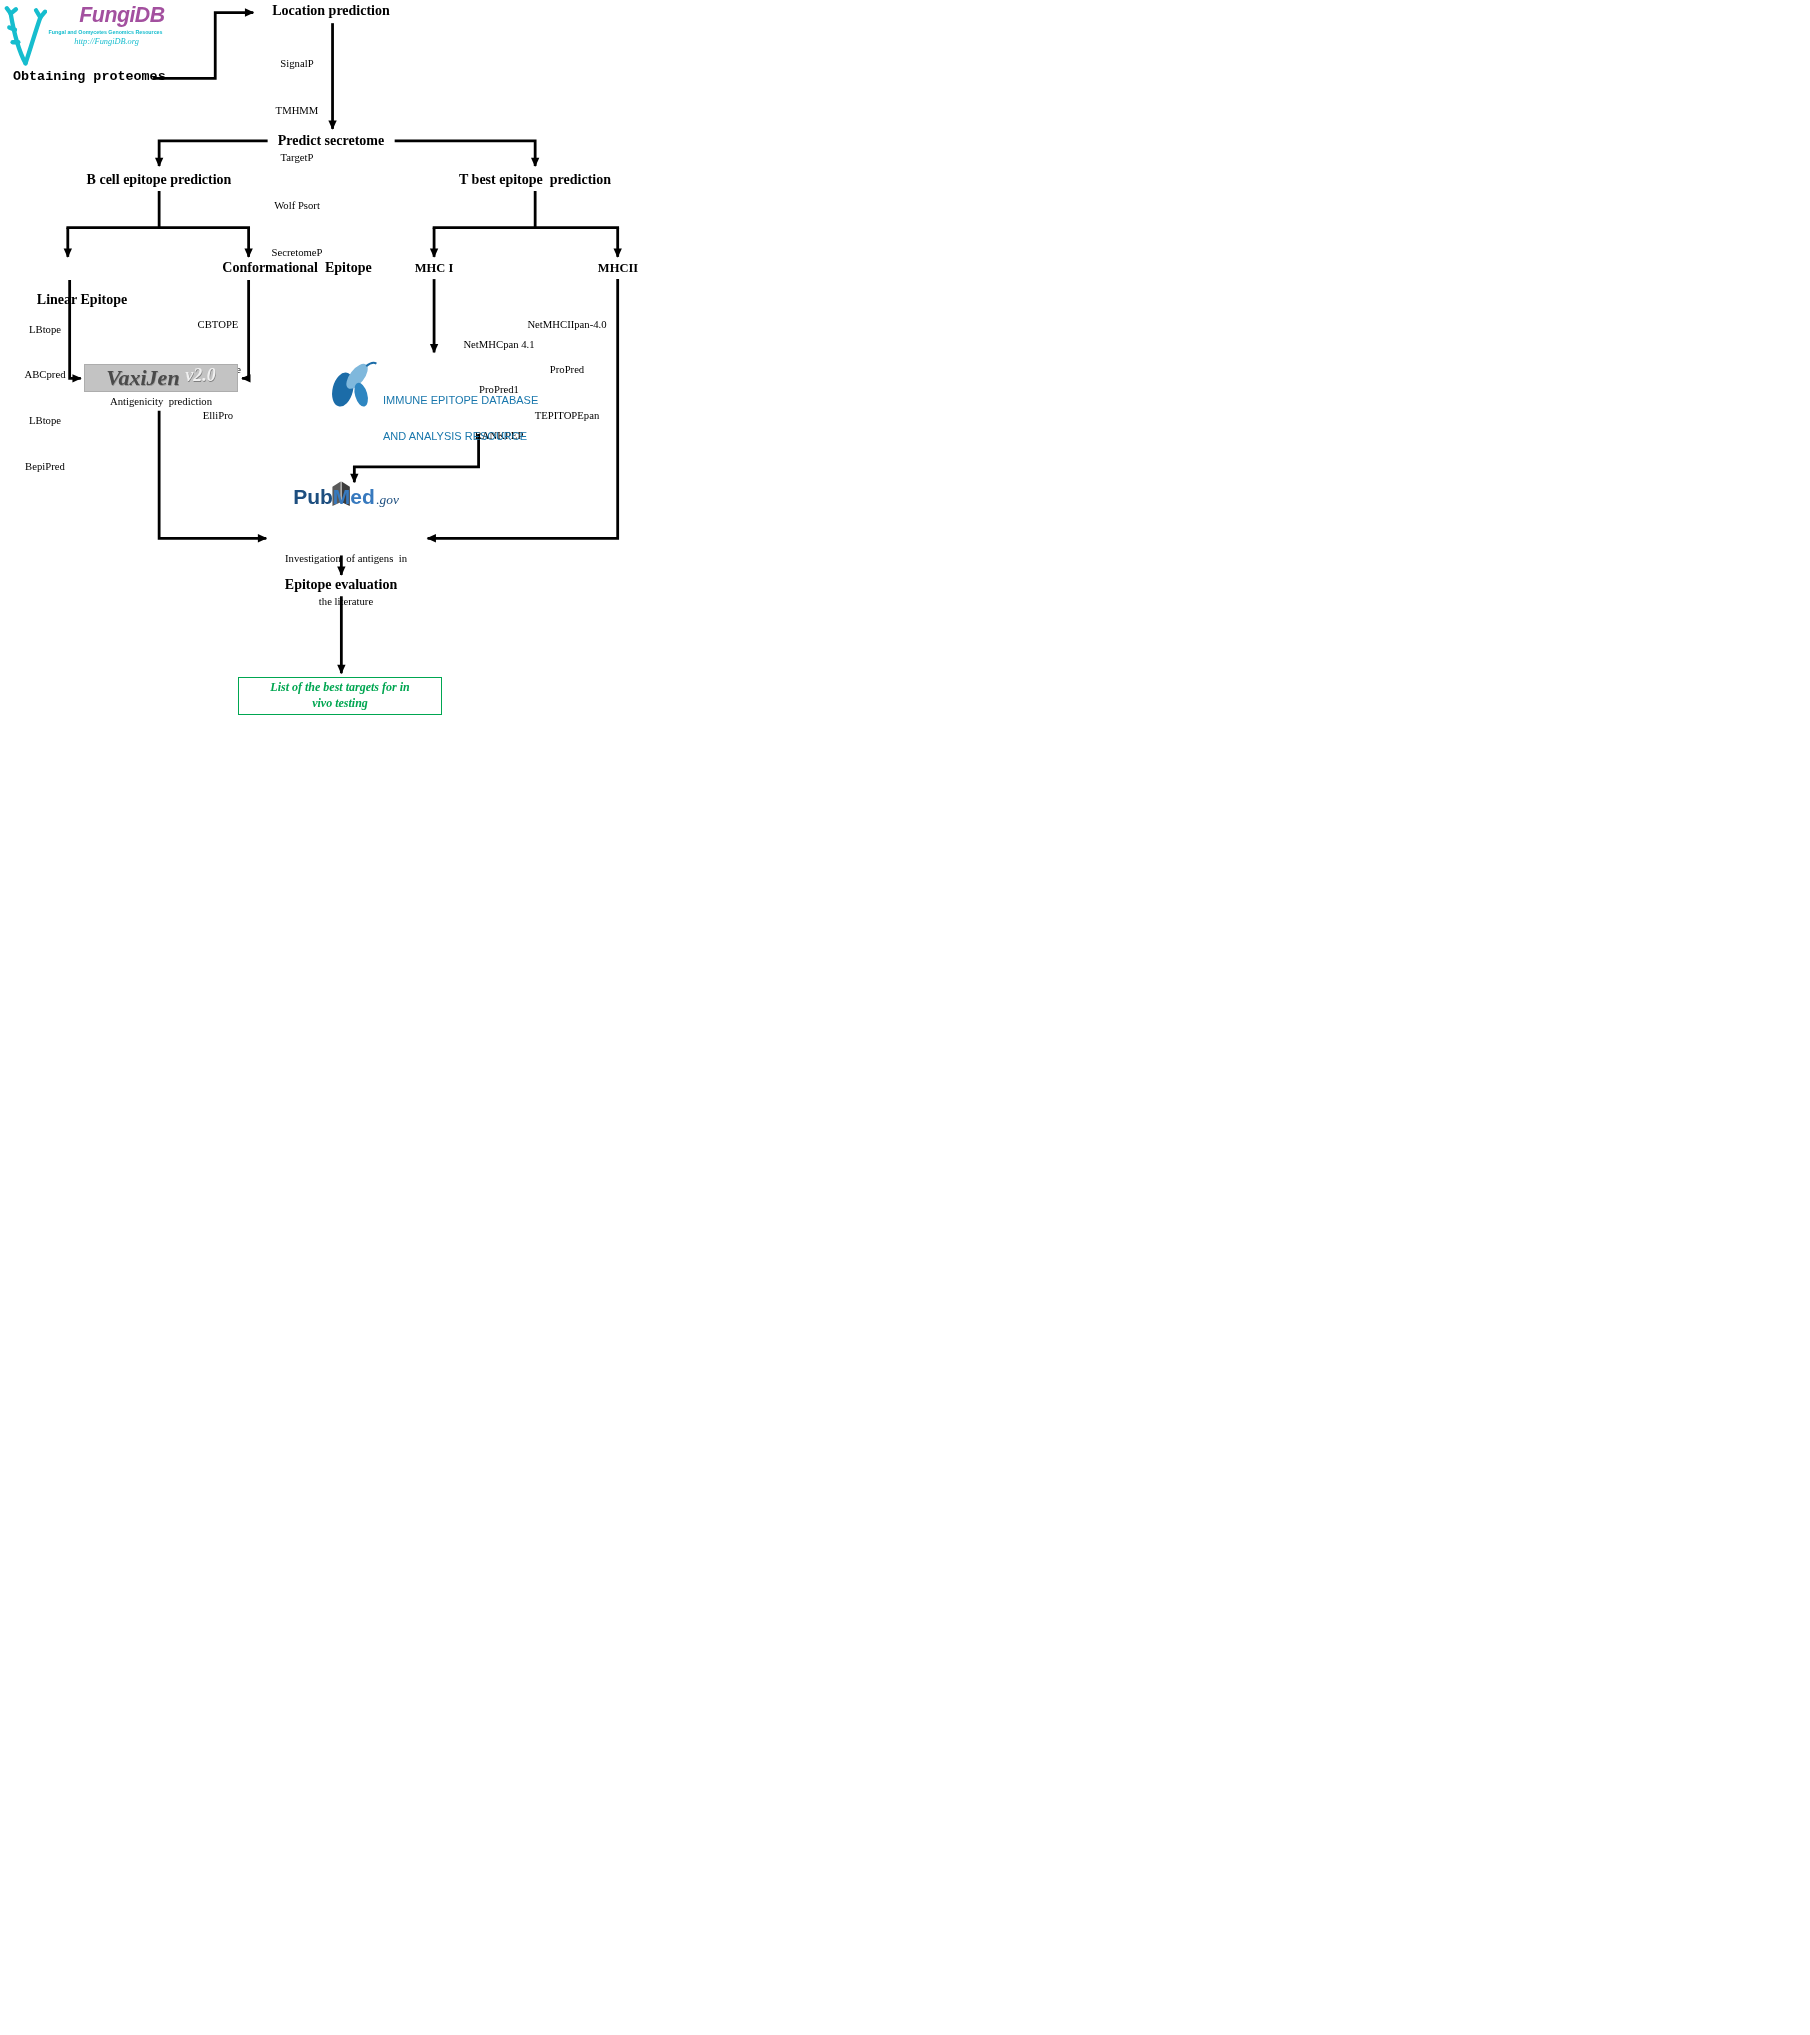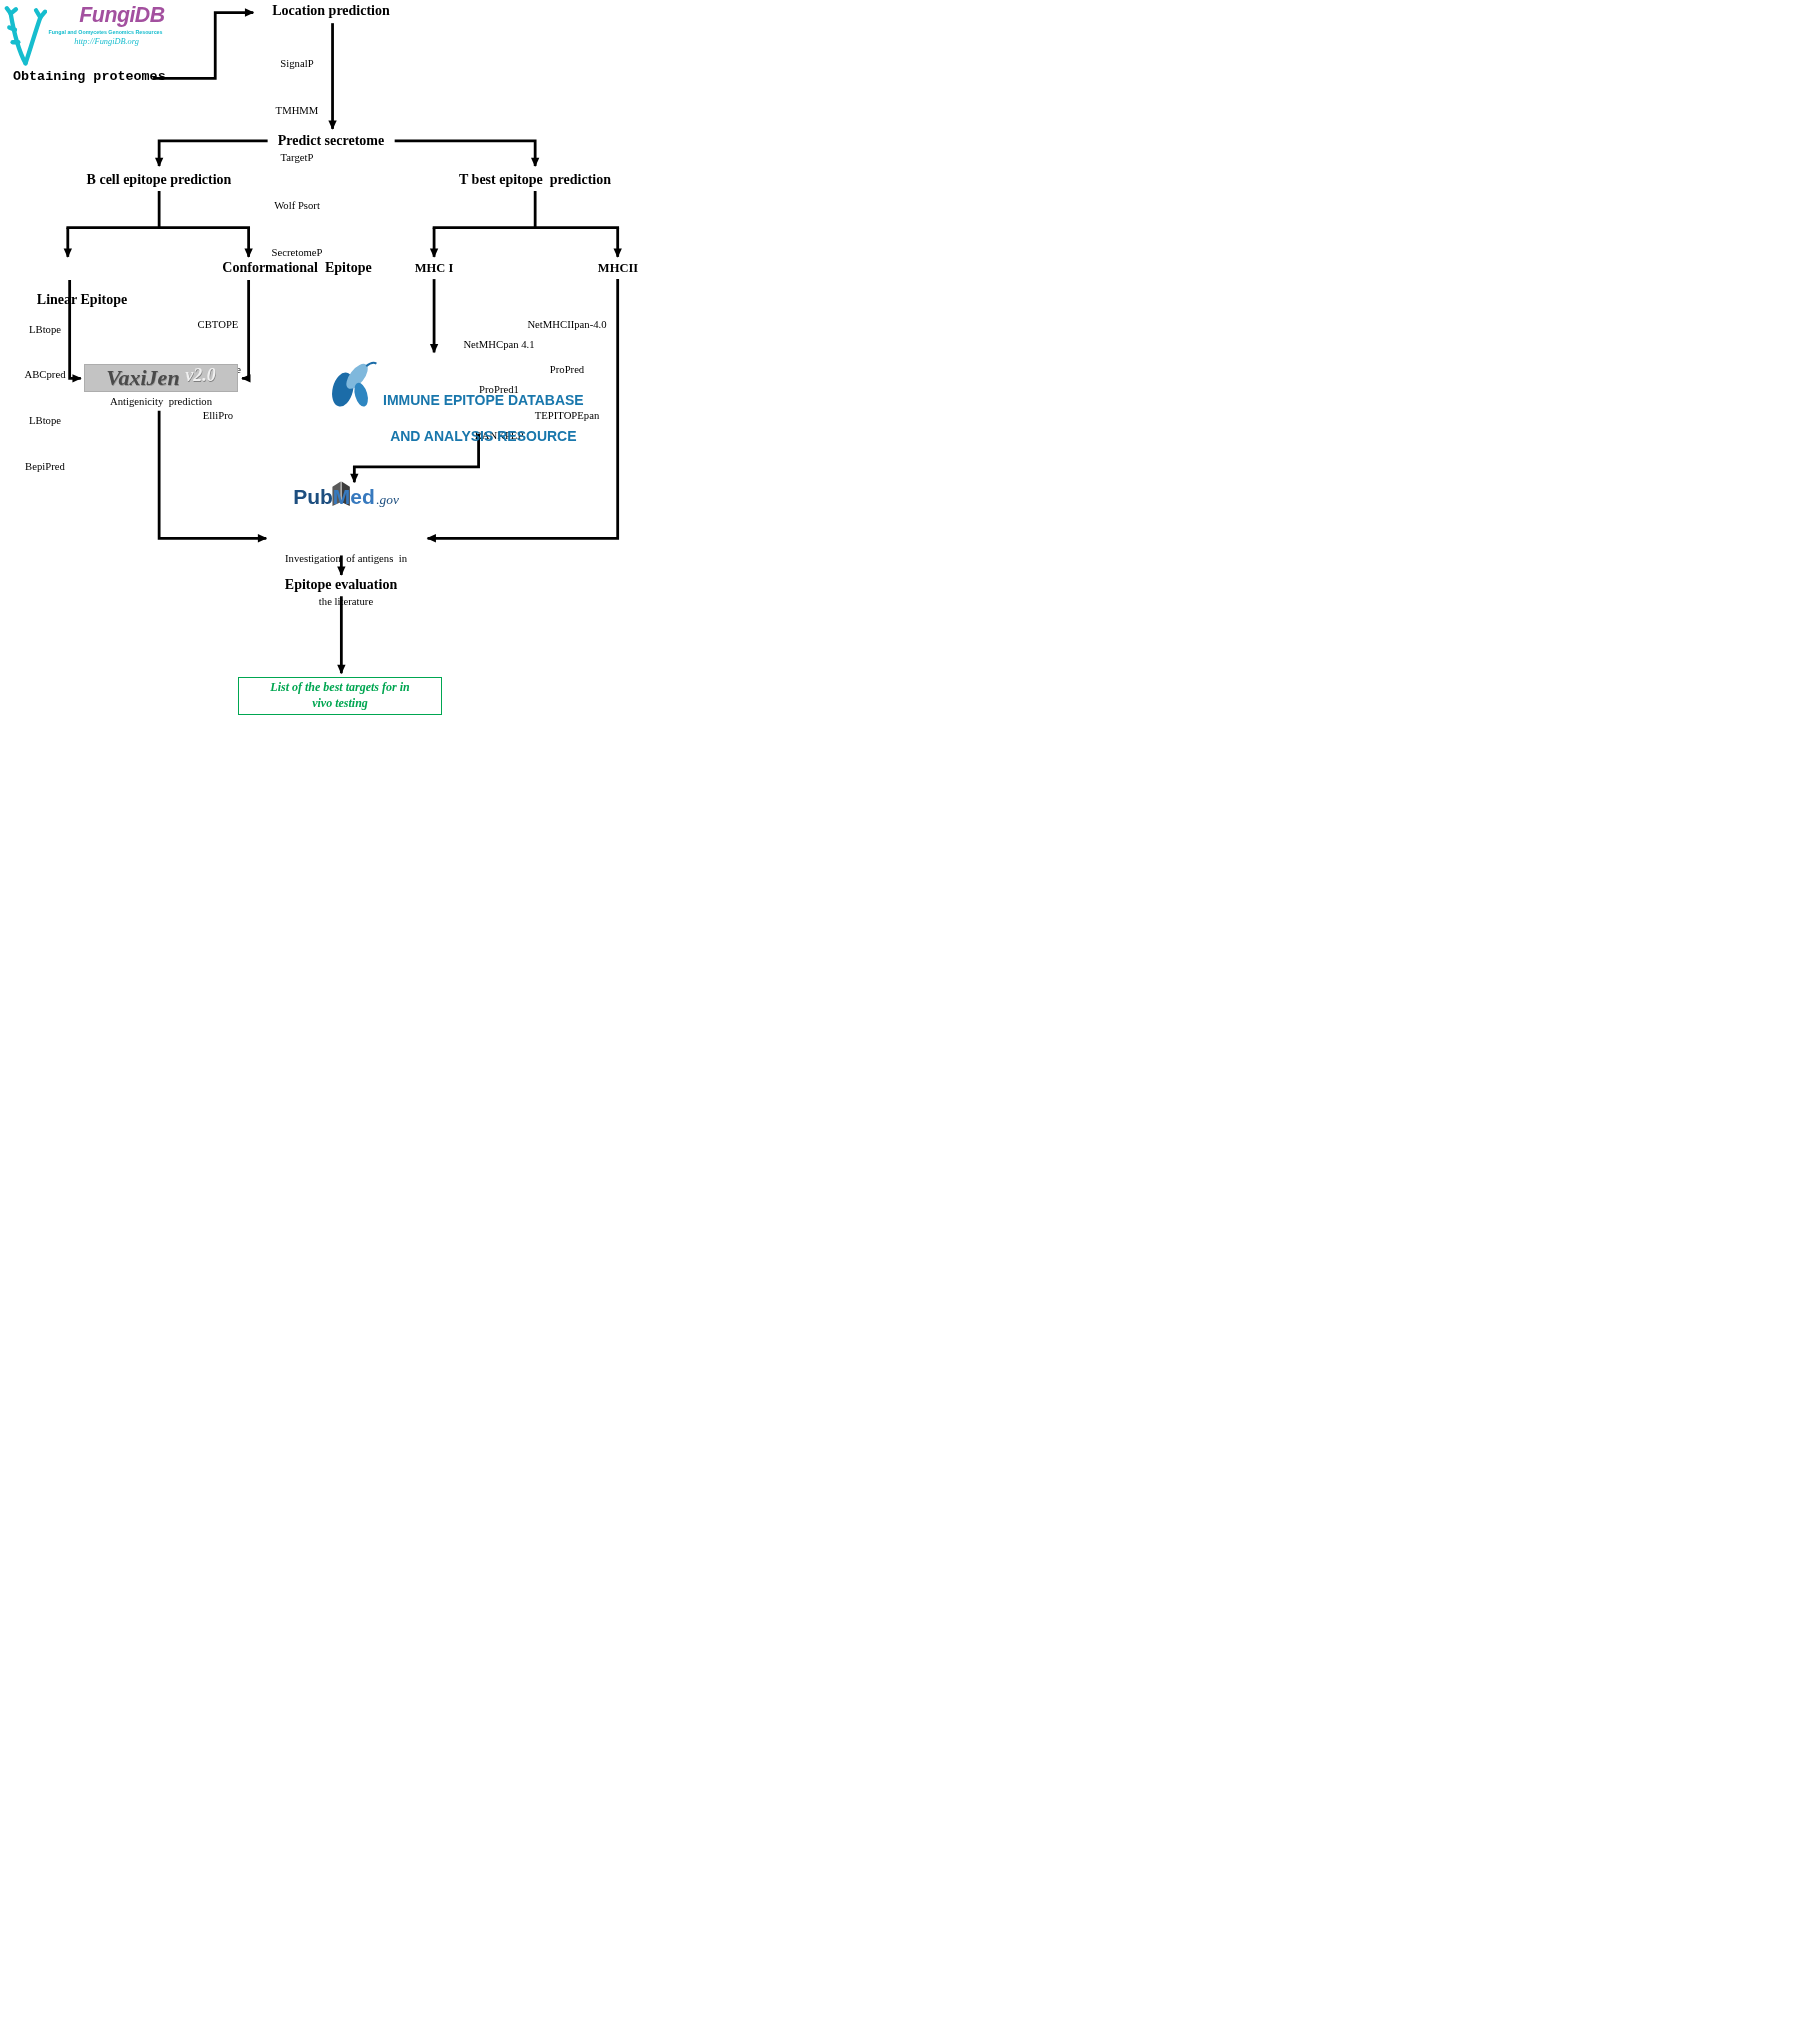--- a/index.html
+++ b/index.html
@@ -40,21 +40,21 @@
   .antigenicity { left:161px; top:395px; font-size:10.7px; }
 
   
   .mhc1-title { left:434px; top:261px; }
   .mhc2-title { left:618px; top:261px; }
   .mhc1-tools { left:499px; top:306px; }
   .mhc2-tools { left:567px; top:286px; }
 
   
   .iedb-icon { left:327px; top:358px; width:52px; height:56px; }
-  .iedb-lines { left:383px; top:370px; font-family:"Liberation Sans", sans-serif; font-weight:bold; font-size:14px; line-height:12px; color:#1977AC; white-space:pre;text-align:center; }
+  .iedb-lines { left:383px; top:370px; font-family:"Liberation Sans", sans-serif; font-weight:normal; font-size:11px; line-height:12px; color:#1977AC; white-space:pre; }
   .iedb-items { left:367px; top:401px; font-size:10.7px; line-height:15px; white-space:pre; }
 
   
   .pubmed { left:346px; top:485px; display:flex; align-items:baseline; transform:translateX(-50%); font-family:"Liberation Sans", sans-serif; }
   .pm-pub { font-weight:bold; font-size:21px; color:#1D4E7F; }
   .pm-medwrap { position:relative; display:inline-block; }
   .pm-book { position:absolute; left:-2.8px; top:-5.6px; width:22px; height:29px; z-index:0; }
   .pm-med { position:relative; z-index:1; font-weight:bold; font-size:21px; color:#3779BE; }
   .pm-gov { font-style:italic; font-size:13.4px; color:#1D4E7F; margin-left:1.4px; font-family:"Liberation Serif", serif; }
   .pm-caption { left:346px; top:522px; font-size:10.7px; line-height:14.4px; }

